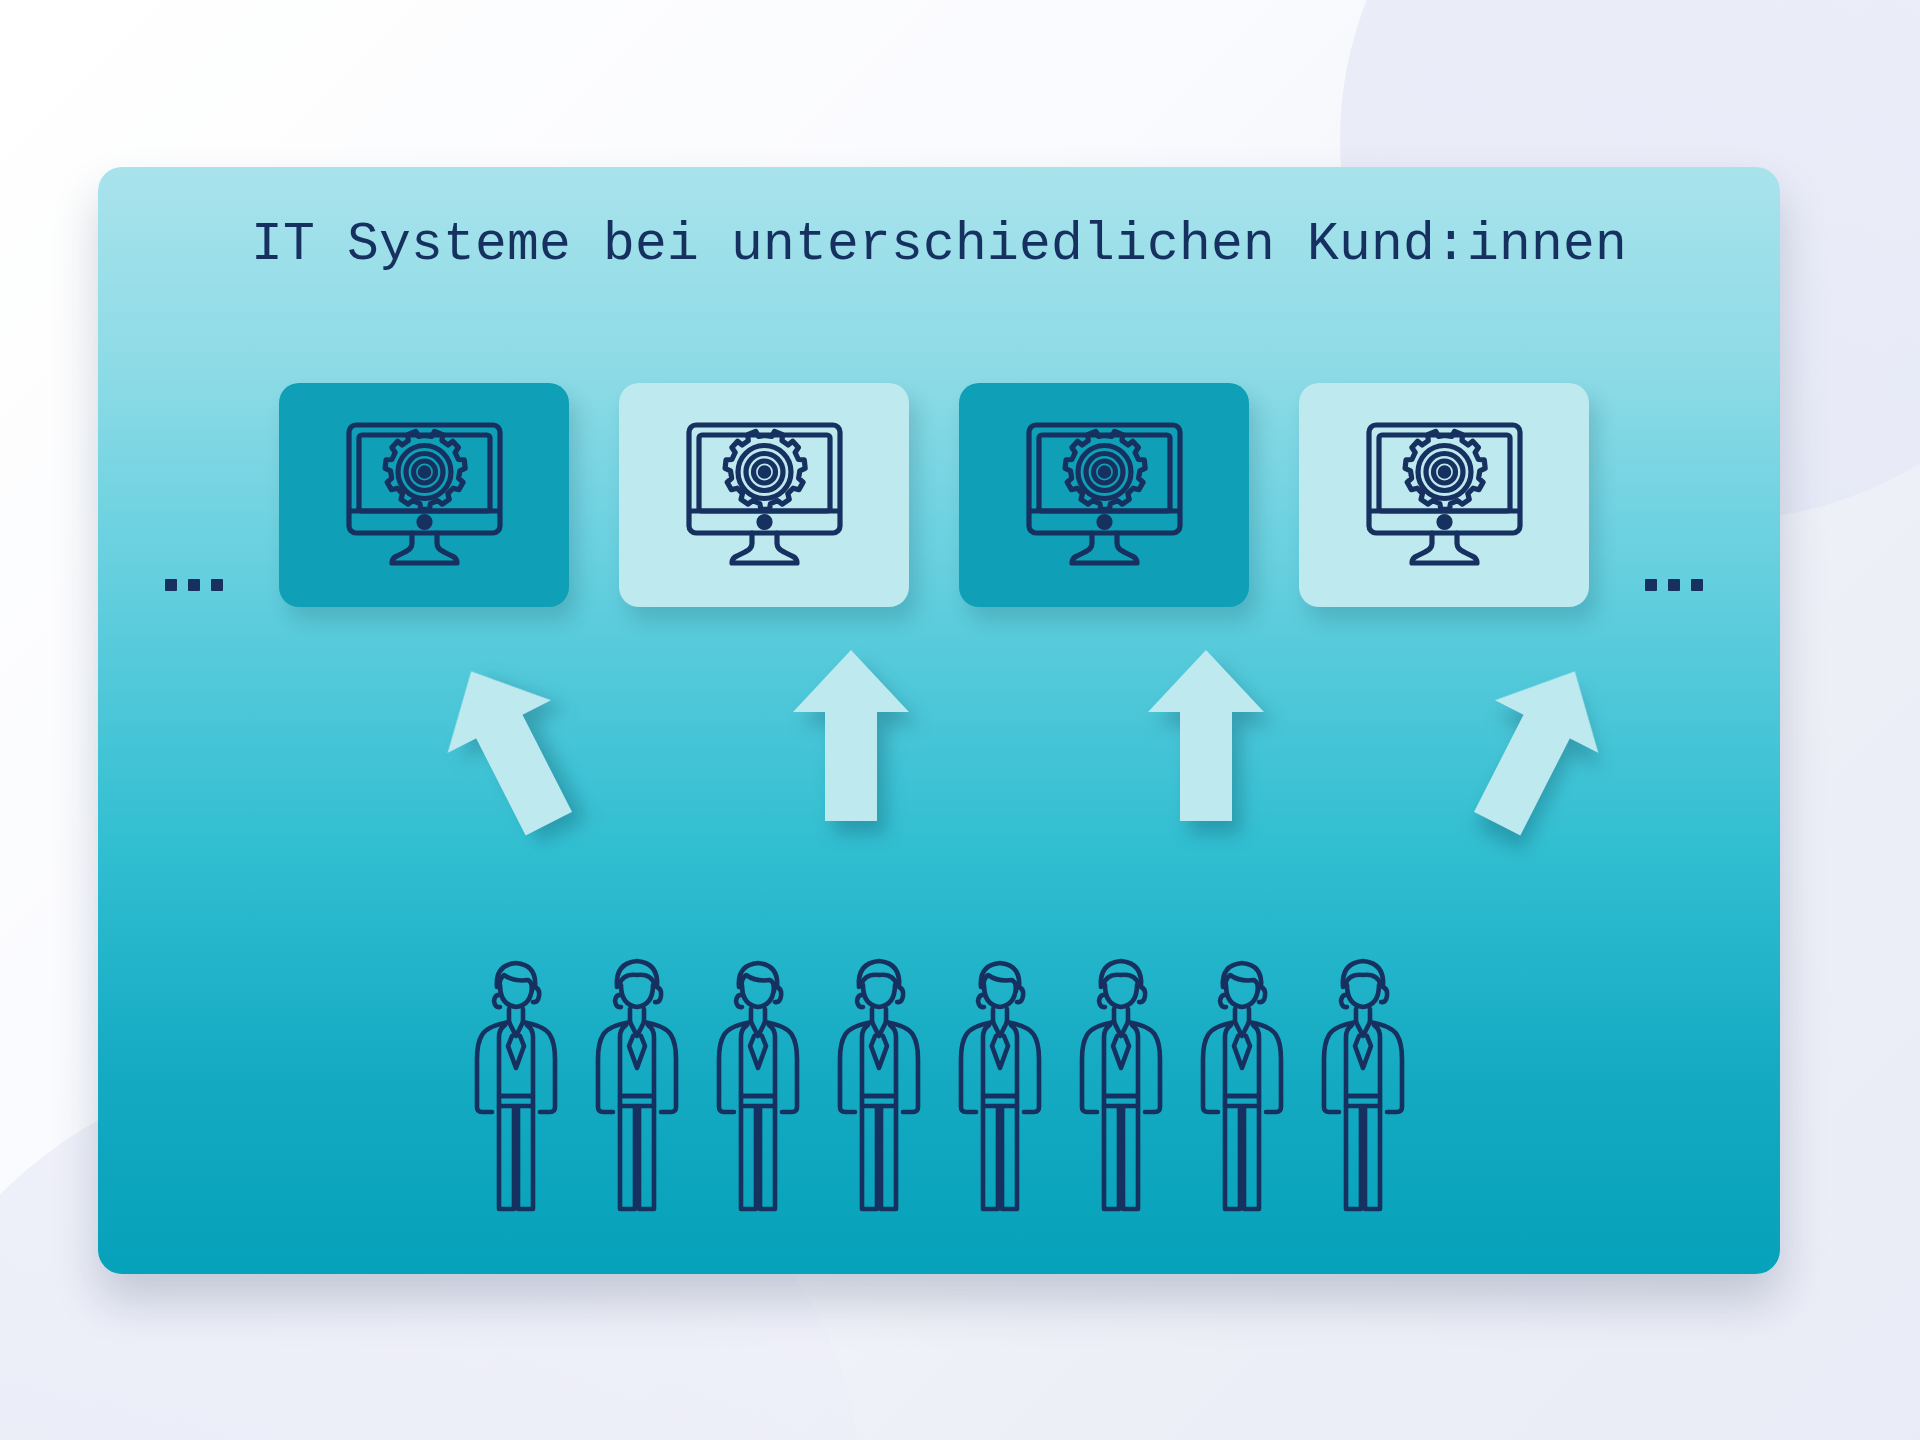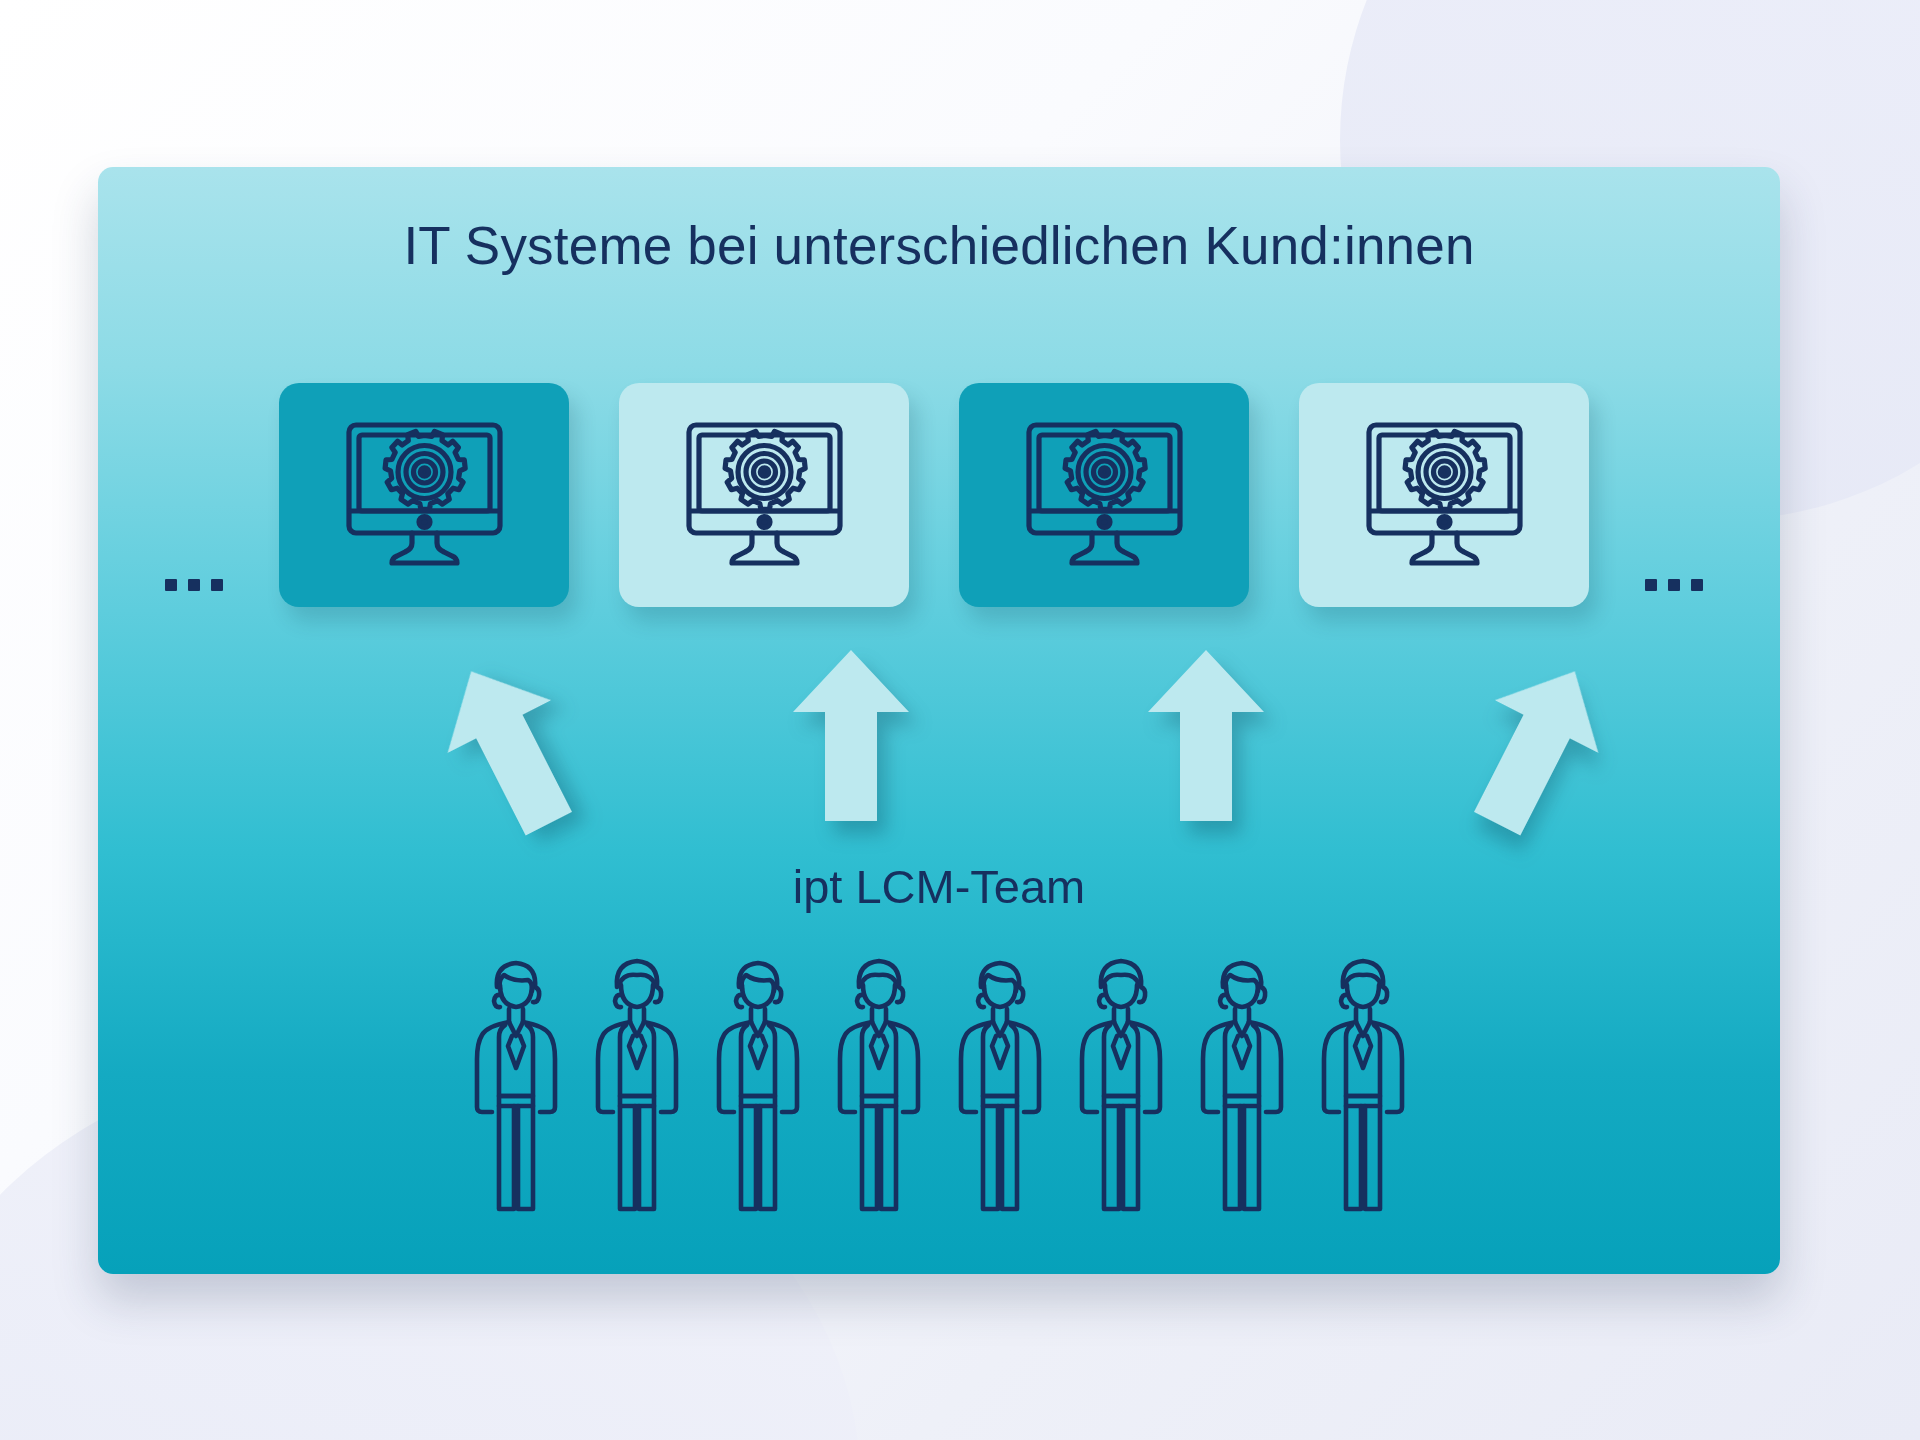--- a/index.html
+++ b/index.html
@@ -44,30 +44,31 @@
     opacity: .9;
   }
 
   
   #main-card {
     position: absolute;
     left: 98px;
     top: 167px;
     width: 1682px;
     height: 1107px;
-    border-radius: 15px;
+    border-radius: 24px;
     background: linear-gradient(180deg,
         #a9e3ec 0%,
         #8ddbe6 18%,
         #5ecddd 40%,
         #30bed1 62%,
         #14aac2 82%,
         #06a1ba 100%);
     box-shadow: 0 26px 46px rgba(40, 60, 90, .22);
     overflow: hidden;
+    font-family: Liberation Mono, monospace;
   }
 
   
   #card-title {
     position: absolute;
     left: 0; right: 0;
     top: 48px;
     text-align: center;
     font-size: 53px;
     letter-spacing: .2px;
@@ -279,21 +280,20 @@
         <path d="M60 2 L118 64 L86 64 L86 173 L34 173 L34 64 L2 64 Z" fill="#bde9ef"></path>
       </svg>
     </div>
     <div class="arrow" id="arrow-4">
       <svg viewBox="0 0 120 175" preserveAspectRatio="none">
         <path d="M60 2 L118 64 L86 64 L86 173 L34 173 L34 64 L2 64 Z" fill="#bde9ef"></path>
       </svg>
     </div>
   </div>
 
-  <div id="team-label">ipt LCM-Team</div>
 
   <div id="people-row">
 
     <div class="person">
       <svg viewBox="0 0 104 268" fill="none" stroke="#16305f" stroke-width="4.6" stroke-linejoin="round" stroke-linecap="round">
         <path d="M33 38 q-2 -22 19 -24 q21 2 19 24 q5 2 4 9 q-1 7 -6 6"></path>
         <path d="M36 40 q-2 -9 4 -14 q10 7 24 5 q5 3 4 11"></path>
         <path d="M36 36 q0 20 16 22 q16 -2 16 -22"></path>
         <path d="M36 46 q-5 -1 -6 6 q1 7 6 6"></path>
         <path d="M45 60 l0 13 M59 60 l0 13"></path>

